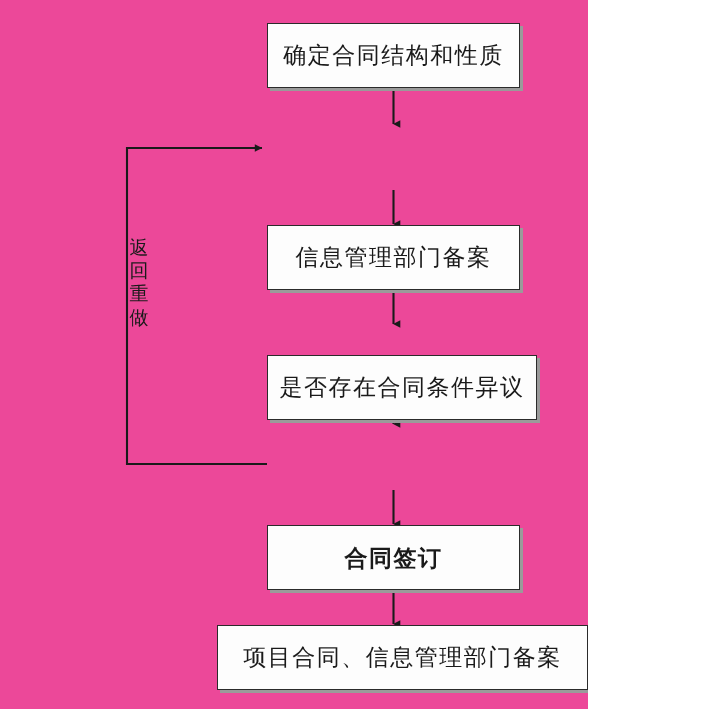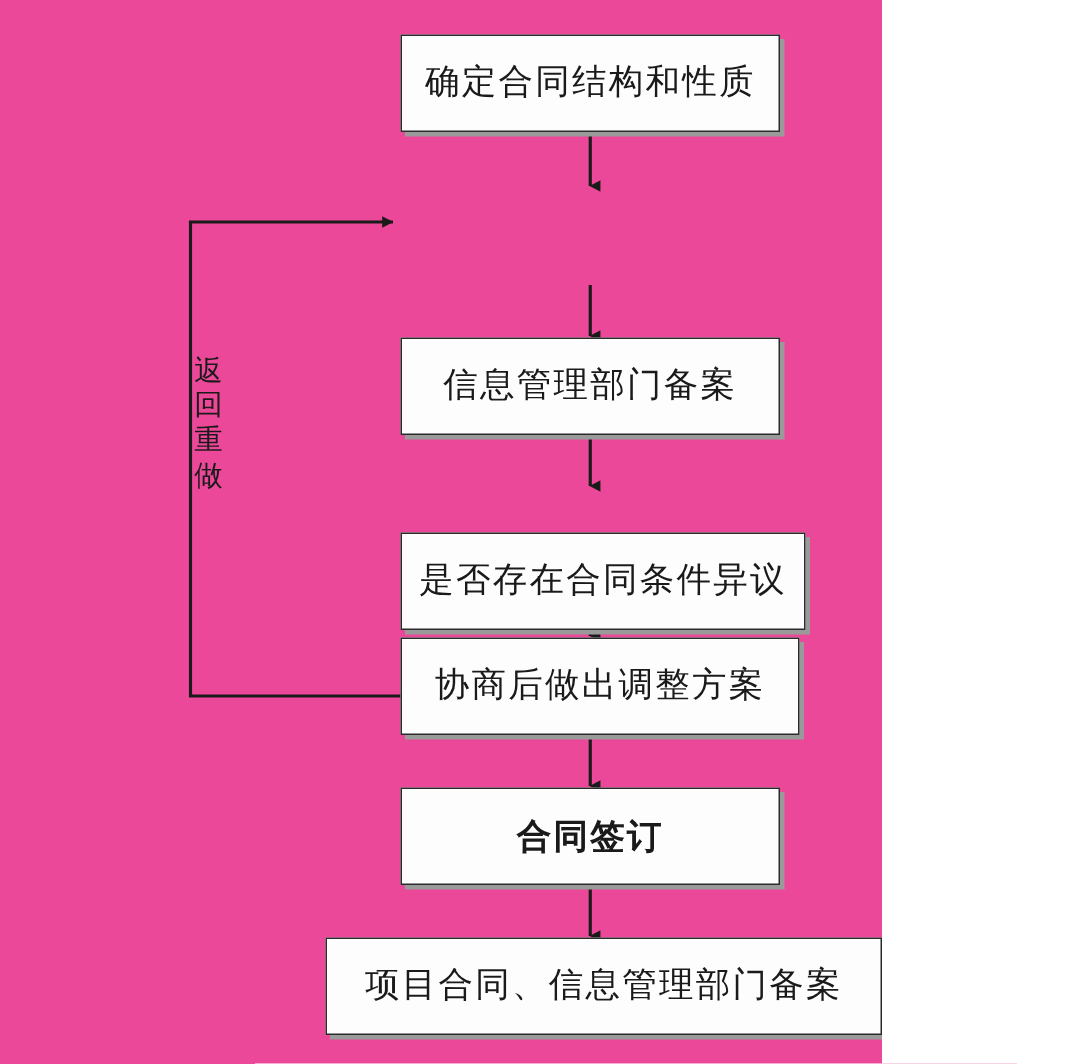--- a/index.html
+++ b/index.html
@@ -91,23 +91,20 @@
 
 
   <div class="node" style="left:267px; top:225px; width:253px; height:65px;">
     <div class="node-label">信息管理部门备案</div>
   </div>
 
   <div class="node" style="left:267px; top:325px; width:270px; height:65px;margin-top:30px;">
     <div class="node-label">是否存在合同条件异议</div>
   </div>
 
-  <div class="node" style="left:267px; top:425px; width:266px; height:65px;">
-    <div class="node-label">协商后做出调整方案</div>
-  </div>
 
   <div class="node" style="left:267px; top:525px; width:253px; height:65px;font-weight:bold;">
     <div class="node-label">合同签订</div>
   </div>
 
   <div class="node" style="left:217px; top:625px; width:371px; height:65px;">
     <div class="node-label">项目合同、信息管理部门备案</div>
   </div>
 
   <div class="loop-label" style="left:126px; top:236px;">

